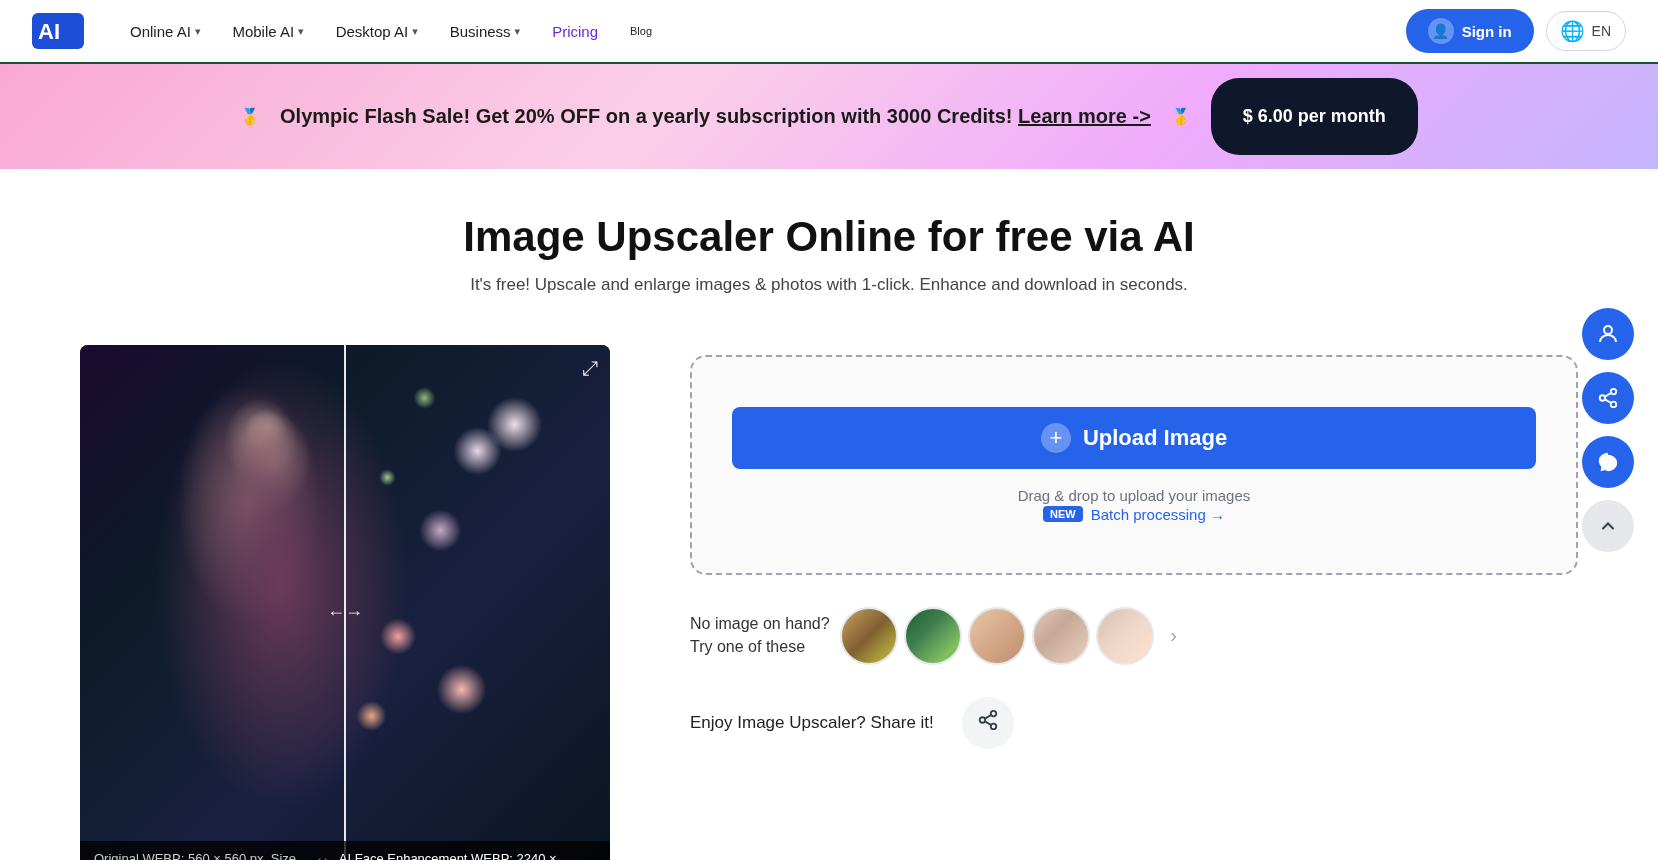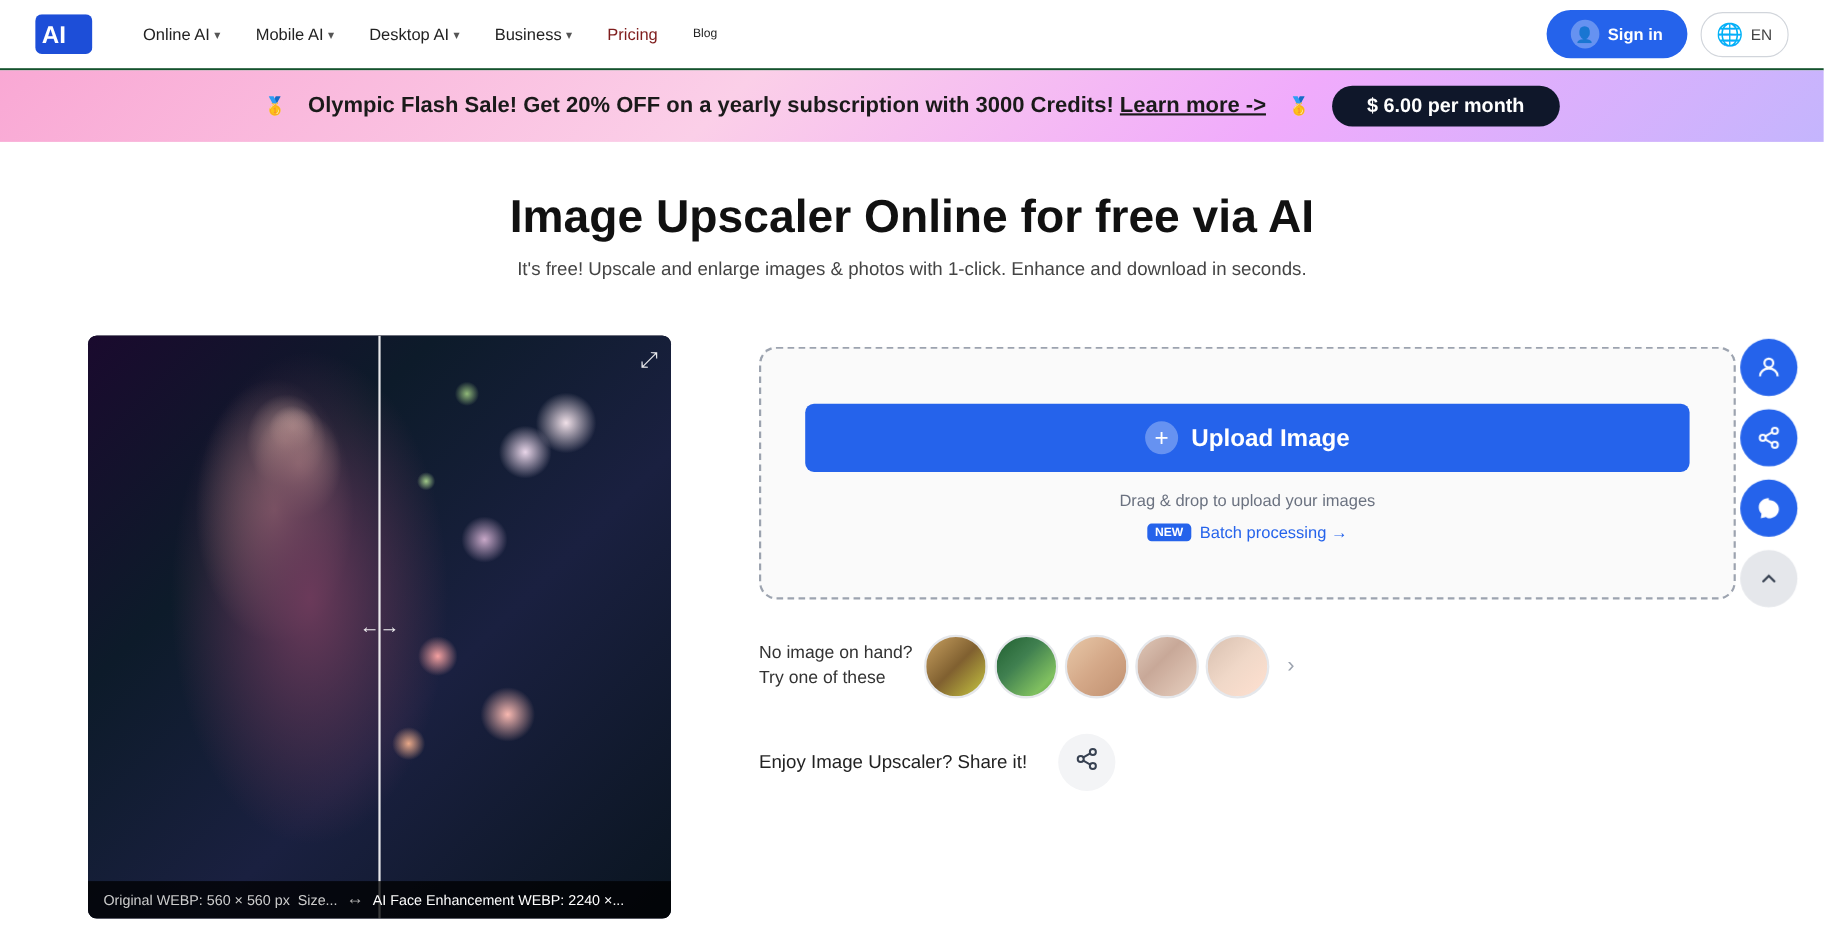--- a/index.html
+++ b/index.html
@@ -14,21 +14,21 @@
     .nav-logo { display: flex; align-items: center; margin-right: 24px; }
     .nav-logo svg { width: 52px; height: 36px; }
     .nav-items { display: flex; align-items: center; gap: 4px; flex: 1; }
     .nav-item {
       display: flex; align-items: center; gap: 4px;
       padding: 8px 14px; border-radius: 6px; cursor: pointer;
       font-size: 15px; color: #222; font-weight: 500;
       white-space: nowrap;
     }
     .nav-item .chevron { font-size: 11px; color: #555; }
-    .nav-pricing { padding: 8px 14px; font-size: 15px; font-weight: 500; color: #7f1d1d; cursor: pointer; }
+    .nav-pricing { padding: 8px 14px; font-size: 15px; font-weight: 500; color: #6d28d9; cursor: pointer; }
     .nav-blog { padding: 8px 14px; font-size: 11px; font-weight: 500; color: #222; cursor: pointer; }
     .nav-right { display: flex; align-items: center; gap: 12px; margin-left: auto; }
     .btn-signin {
       display: flex; align-items: center; gap: 8px;
       background: #2563eb; color: #fff; border: none; border-radius: 24px;
       padding: 9px 22px; font-size: 15px; font-weight: 600; cursor: pointer;
     }
     .btn-lang {
       display: flex; align-items: center; gap: 6px;
       background: none; border: 1px solid #d1d5db; border-radius: 20px;
@@ -38,21 +38,21 @@
     
     .banner {
       background: linear-gradient(135deg, #f9a8d4 0%, #fbcfe8 40%, #f0abfc 70%, #c4b5fd 100%);
       display: flex; align-items: center; justify-content: center;
       padding: 14px 40px; gap: 20px; min-height: 64px;
     }
     .banner-text { font-size: 20px; font-weight: 700; color: #1a1a1a; }
     .banner-text a { color: #1a1a1a; text-decoration: underline; font-weight: 800; }
     .banner-price-btn {
       background: #0f172a; color: #fff; border: none; border-radius: 28px;
-      padding: 8px 32px; font-size: 18px; font-weight: 700; cursor: pointer;
+      padding: 28px 32px; font-size: 18px; font-weight: 700; cursor: pointer;
       white-space: nowrap;
     }
 
     
     .hero { text-align: center; padding: 44px 20px 20px; }
     .hero h1 { font-size: 42px; font-weight: 800; color: #111; margin-bottom: 14px; }
     .hero p { font-size: 17px; color: #444; }
 
     
     .main-content {
@@ -130,21 +130,21 @@
       display: inline-flex; align-items: center; gap: 12px;
       background: #2563eb; color: #fff; border: none; border-radius: 8px;
       padding: 16px 48px; font-size: 22px; font-weight: 700; cursor: pointer;
       margin-bottom: 18px; width: 100%; justify-content: center;
     }
     .btn-upload .plus-circle {
       width: 30px; height: 30px; border-radius: 50%; background: rgba(255,255,255,0.3);
       display: flex; align-items: center; justify-content: center;
       font-size: 22px; font-weight: 300;
     }
-    .drag-text { font-size: 15px; color: #6b7280; margin-bottom: 10px; }
+    .drag-text { font-size: 15px; color: #6b7280; }
     .batch-link {
       display: inline-flex; align-items: center; gap: 8px;
       font-size: 15px; color: #2563eb; text-decoration: none; cursor: pointer;
     }
     .badge-new {
       background: #2563eb; color: #fff; font-size: 11px; font-weight: 700;
       padding: 2px 7px; border-radius: 4px;
     }
 
     

